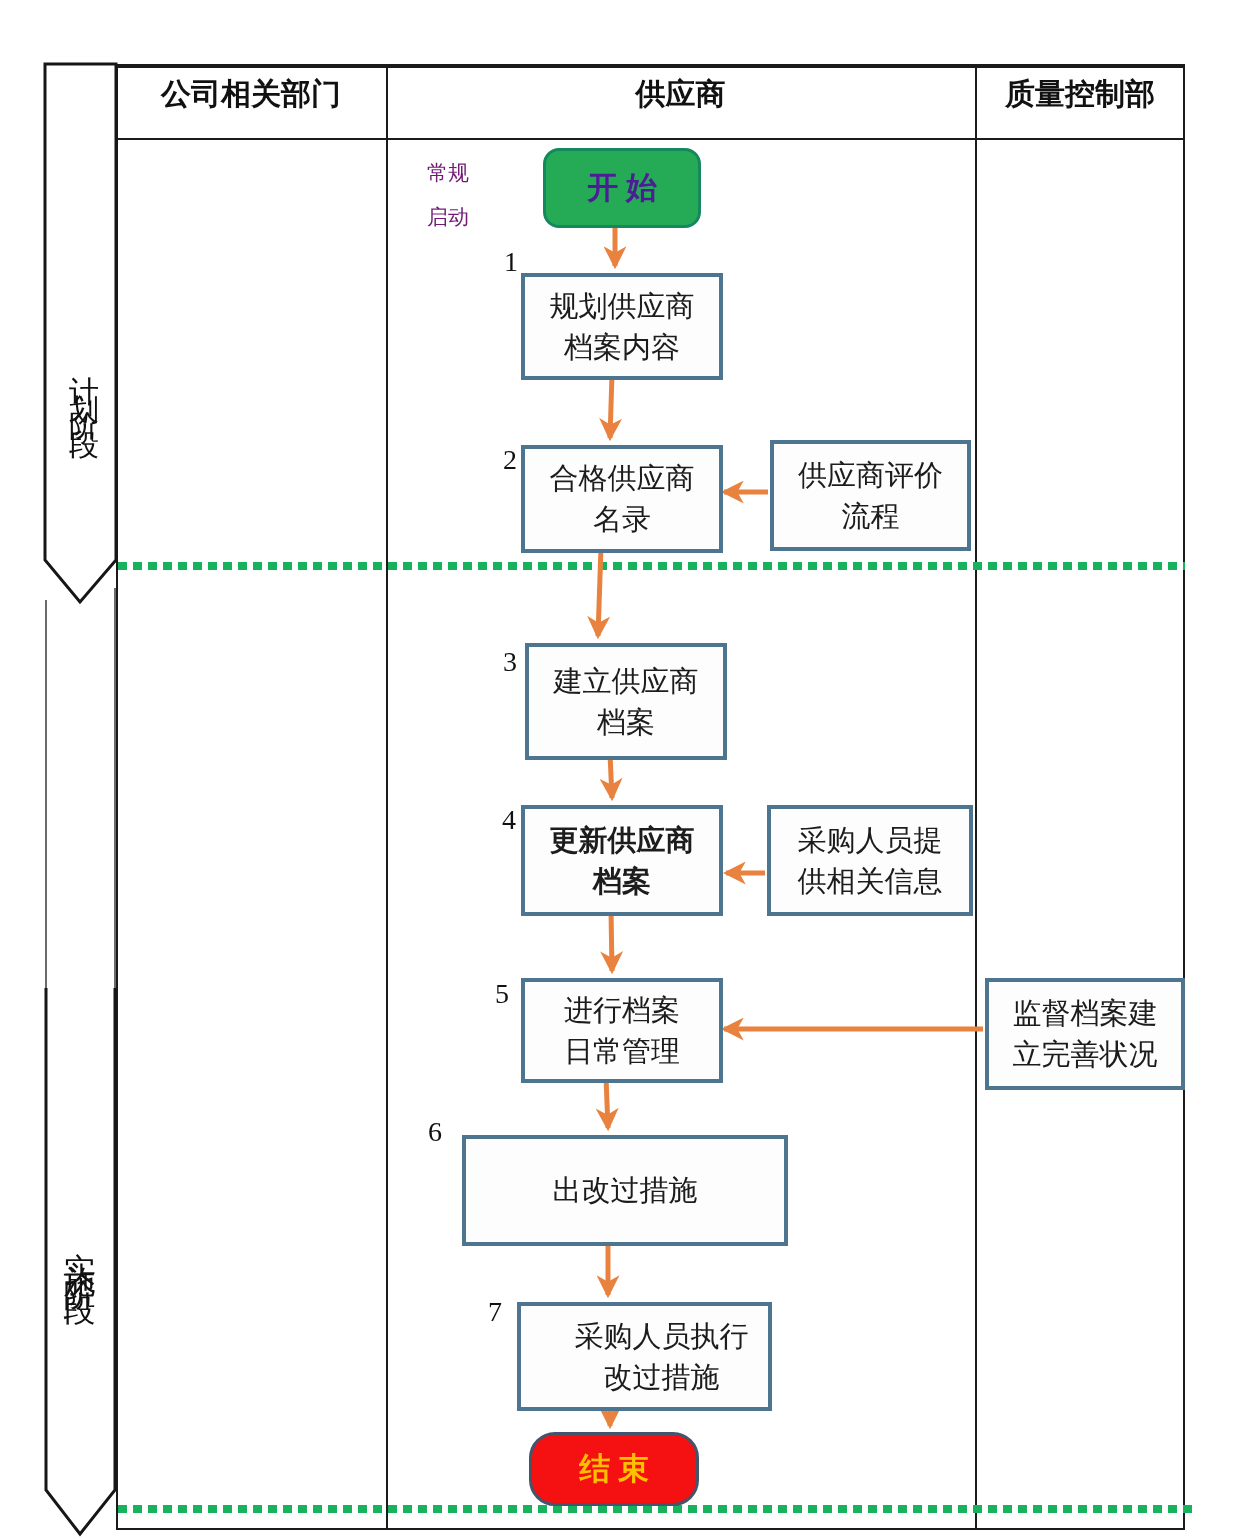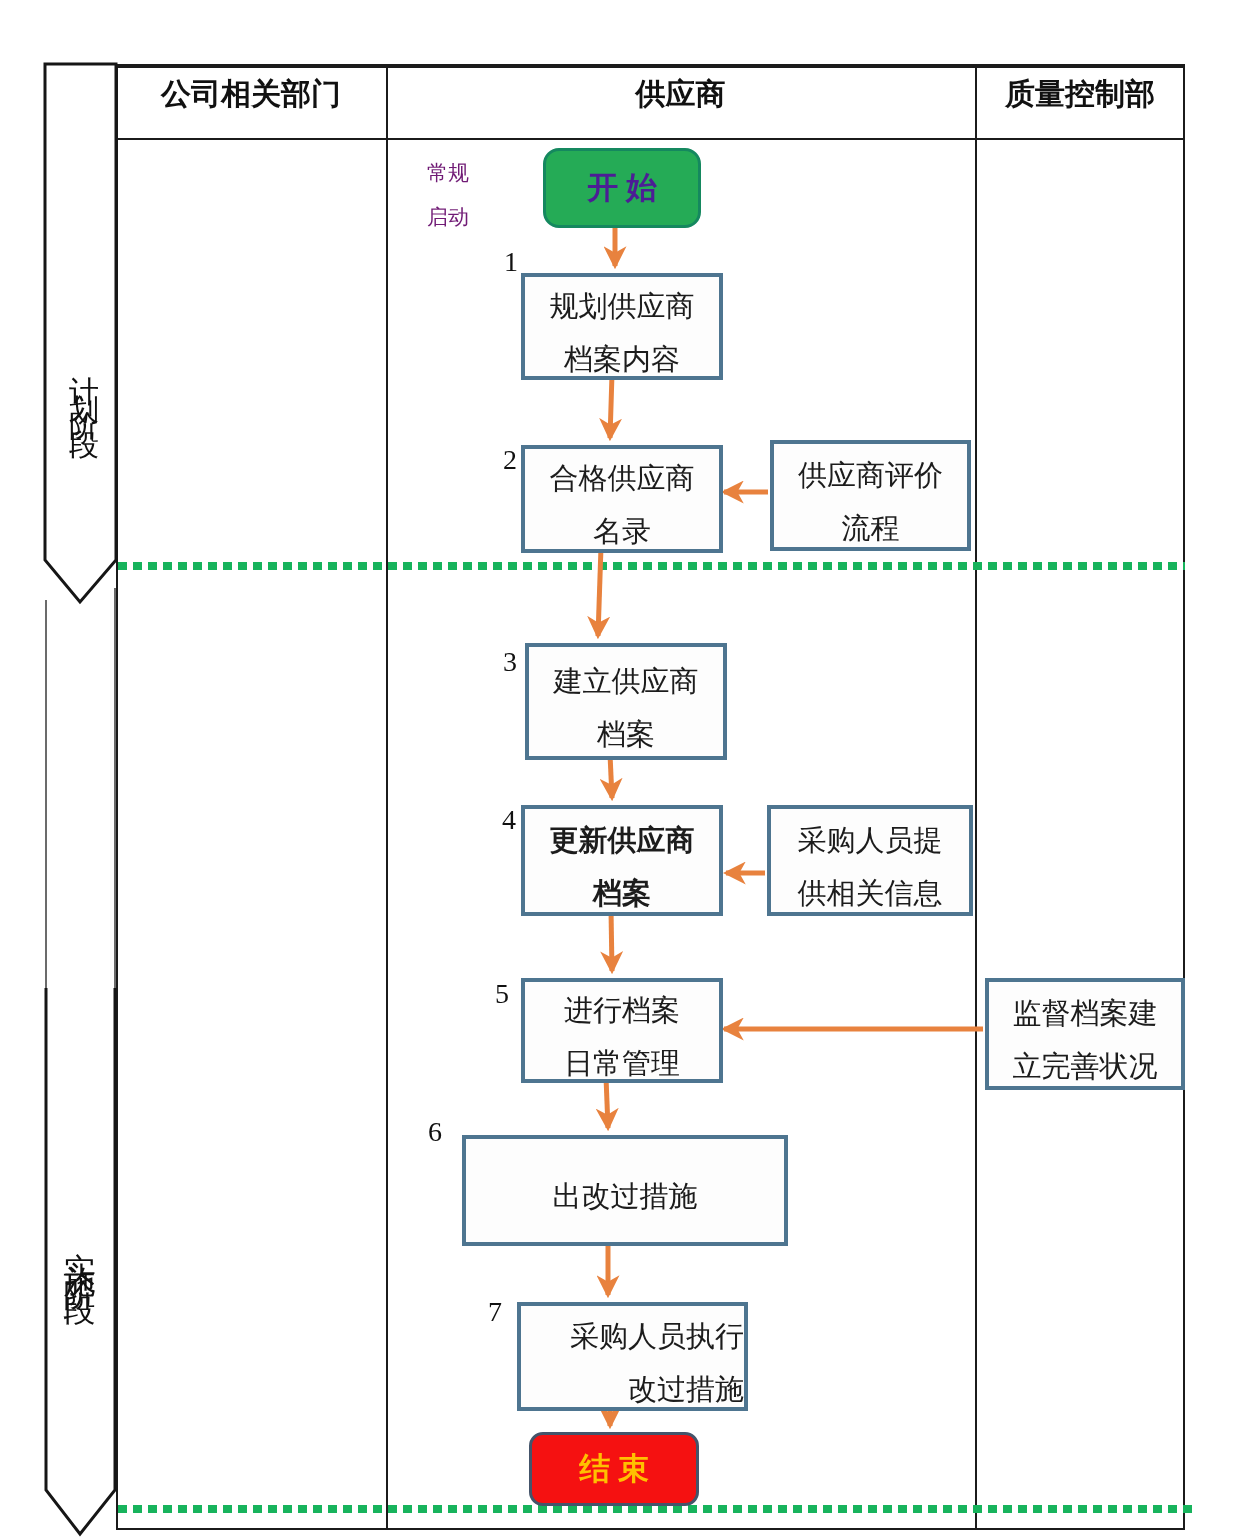--- a/index.html
+++ b/index.html
@@ -13,29 +13,29 @@
     border:2px solid #1b1b1b;border-top-width:4px;box-sizing:border-box;z-index:0;background:transparent;}
   
   .hdr{position:absolute;top:58px;height:72px;display:flex;align-items:center;justify-content:center;
     font-weight:bold;font-size:30px;color:#111;z-index:3;}
   
   .phase{position:absolute;writing-mode:vertical-lr;text-orientation:upright;
     font-size:30px;color:#111;z-index:3;}
   
   .box{position:absolute;background:#fdfdfd;border:4px solid #4e7590;display:flex;flex-direction:column;
     justify-content:center;align-items:center;font-size:29px;line-height:41px;color:#1c1c1c;z-index:2;}
-  .box span{display:block;white-space:nowrap;margin-top:12px;}
-  .box.leftalign{align-items:flex-end;padding-left:10px;}
+  .box span{display:block;white-space:nowrap;}
+  .box.leftalign{align-items:center;padding-left:34px;}
   
   .terminator{position:absolute;display:flex;align-items:center;justify-content:center;
     font-weight:bold;z-index:2;}
   #start-box{left:543px;top:148px;width:152px;height:74px;background:#25ab56;border:3px solid #15885f;
     border-radius:16px;color:#4c1d95;font-size:31px;}
   #end-box{left:529px;top:1432px;width:164px;height:68px;background:#f51111;border:3px solid #44546a;
-    border-radius:14px;color:#ffc000;font-size:31px;}
+    border-radius:26px;color:#ffc000;font-size:31px;}
   
   .num{position:absolute;font-size:28px;color:#111;z-index:3;}
   
   .note{position:absolute;left:427px;top:151px;width:48px;font-size:21px;line-height:44px;
     color:#701a75;z-index:3;text-align:left;}
   .note span{display:block;}
   svg{position:absolute;left:0;top:0;z-index:1;}
 </style>
 </head>
 <body>

